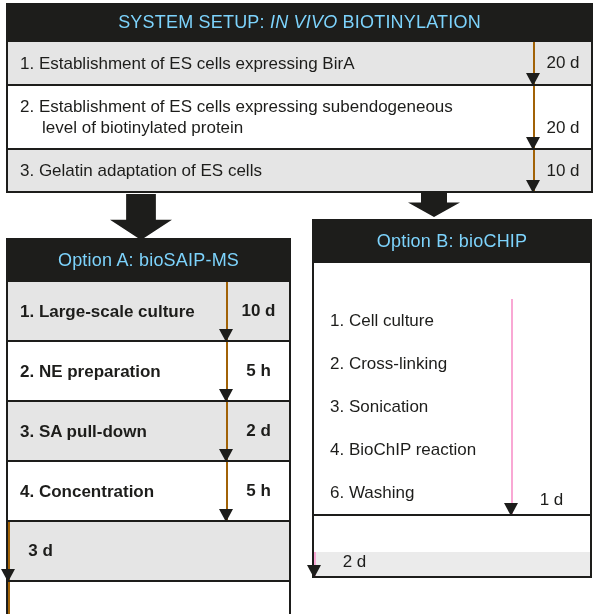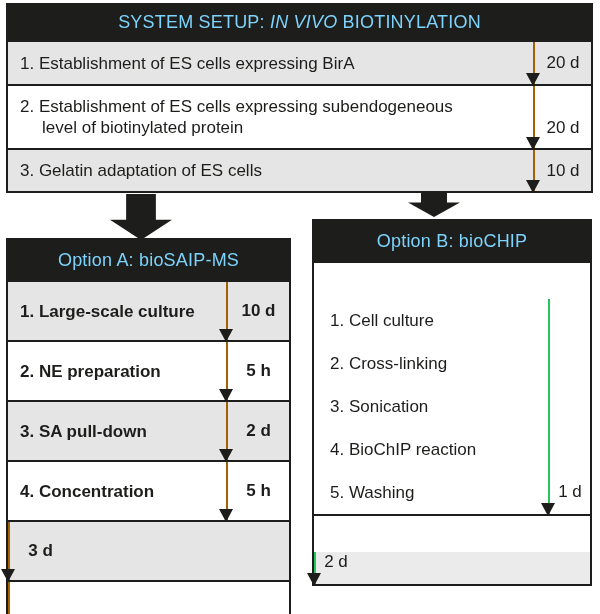--- a/index.html
+++ b/index.html
@@ -82,27 +82,27 @@
   .sec.shade { background: #ebebeb; }
   .sec-steps { flex: 1; }
   .step {
     height: 43px;
     display: flex;
     align-items: center;
     padding-left: 16px;
     font-size: 17px;
   }
   .sec-dur {
-    width: 42px;
-    border-left: 2px solid #22c55e;
+    width: 79px;
+    border-left: 2px solid #f9a8d4;
     position: relative;
     display: flex;
     align-items: flex-end;
     justify-content: center;
-    padding-bottom: 12px;
+    padding-bottom: 4px;
     font-size: 17px;
   }
   
   .block-arrow { position: absolute; background: #1d1d1b; }
   .arrow-a {
     left: 110px; top: 194px; width: 62px; height: 46px;
     clip-path: polygon(26% 0, 74% 0, 74% 56%, 100% 56%, 50% 100%, 0 56%, 26% 56%);
   }
   .arrow-b {
     left: 408px; top: 193px; width: 52px; height: 24px;
@@ -201,21 +201,21 @@
   </div>
 
   <div class="panel option-b">
     <div class="hdr">Option B: bioCHIP</div>
     <div class="sec first">
       <div class="sec-steps">
         <div class="step">1. Cell culture</div>
         <div class="step">2. Cross-linking</div>
         <div class="step">3. Sonication</div>
         <div class="step">4. BioChIP reaction</div>
-        <div class="step">5. Washing</div>
+        <div class="step">6. Washing</div>
       </div>
       <div class="sec-dur">
         <span>1 d</span>
         <span class="ah"></span>
       </div>
     </div>
     <div class="sec shade">
       <div class="sec-dur">
         <span>2 d</span>
         <span class="ah"></span>

